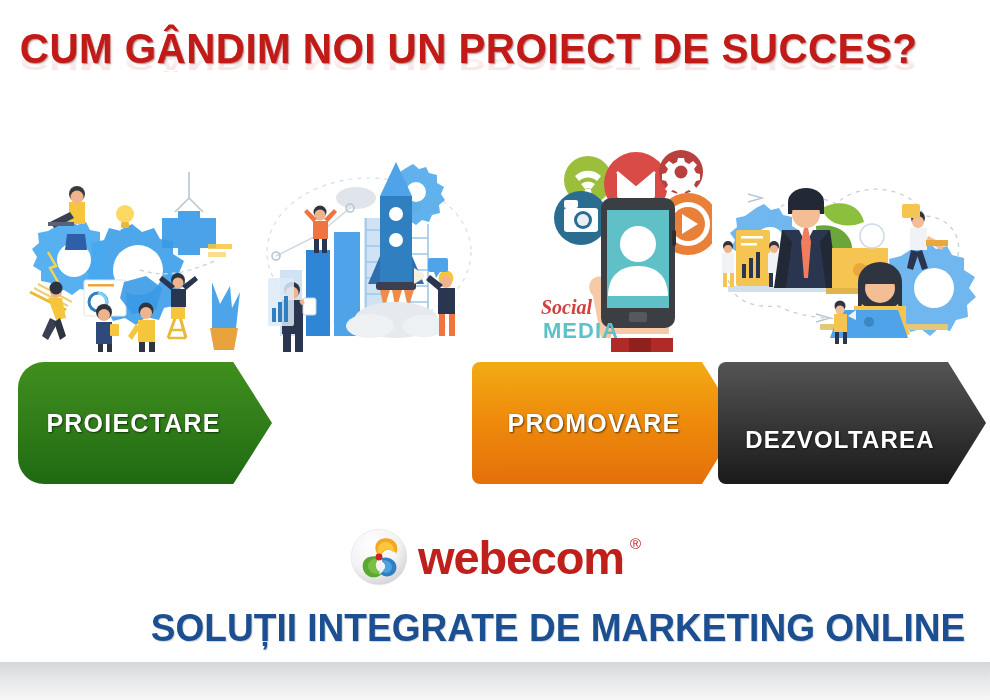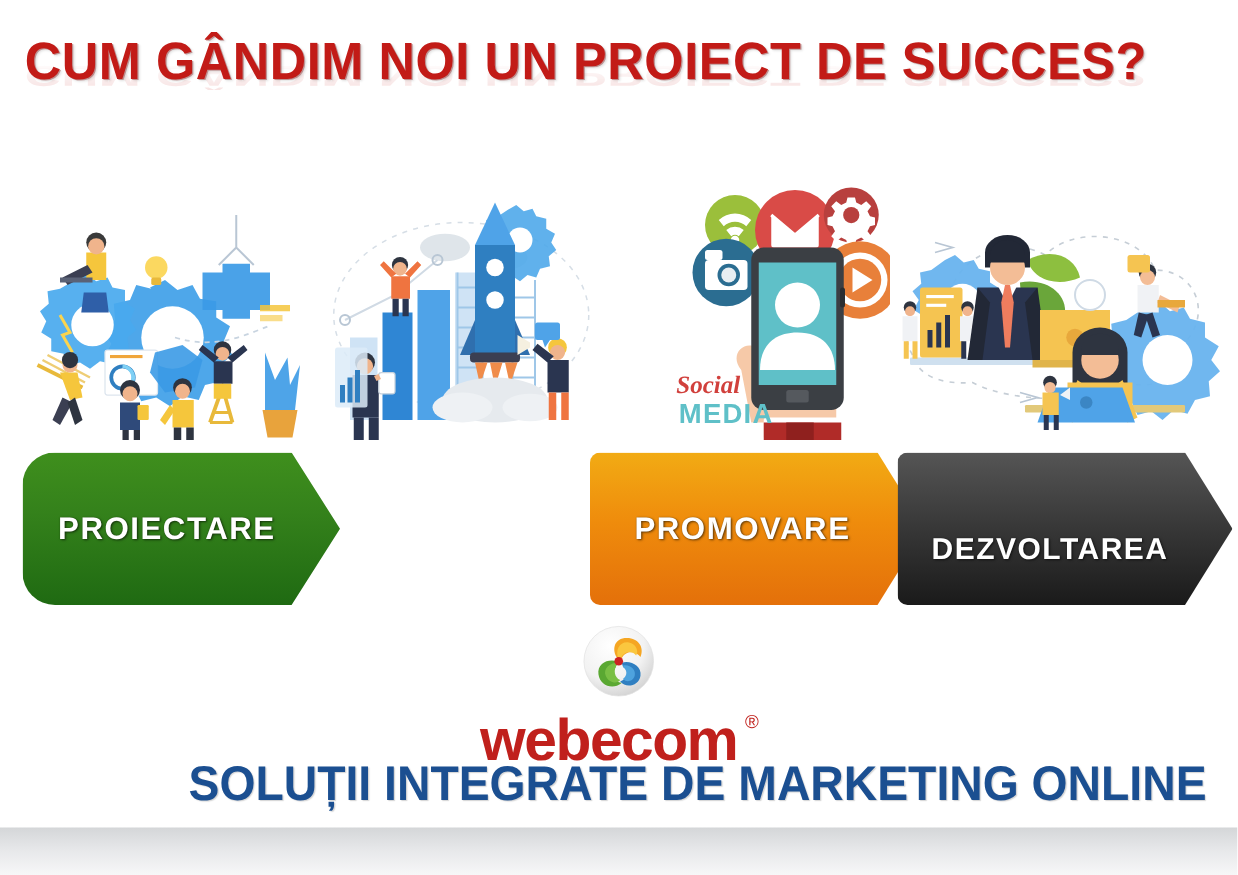--- a/index.html
+++ b/index.html
@@ -141,21 +141,20 @@
   
   .logo-row {
     position: absolute;
     left: 0; top: 524px;
     width: 990px;
     height: 66px;
     display: flex;
     align-items: center;
     justify-content: center;
     gap: 10px;
-    flex-direction: column;
   }
   .logo-mark { width: 58px; height: 58px; flex: 0 0 auto; }
   .logo-text {
     position: relative;
     font-weight: bold;
     font-size: 47px;
     letter-spacing: -1.2px;
     color: #c0201c;
     line-height: 1;
     padding-right: 16px;

